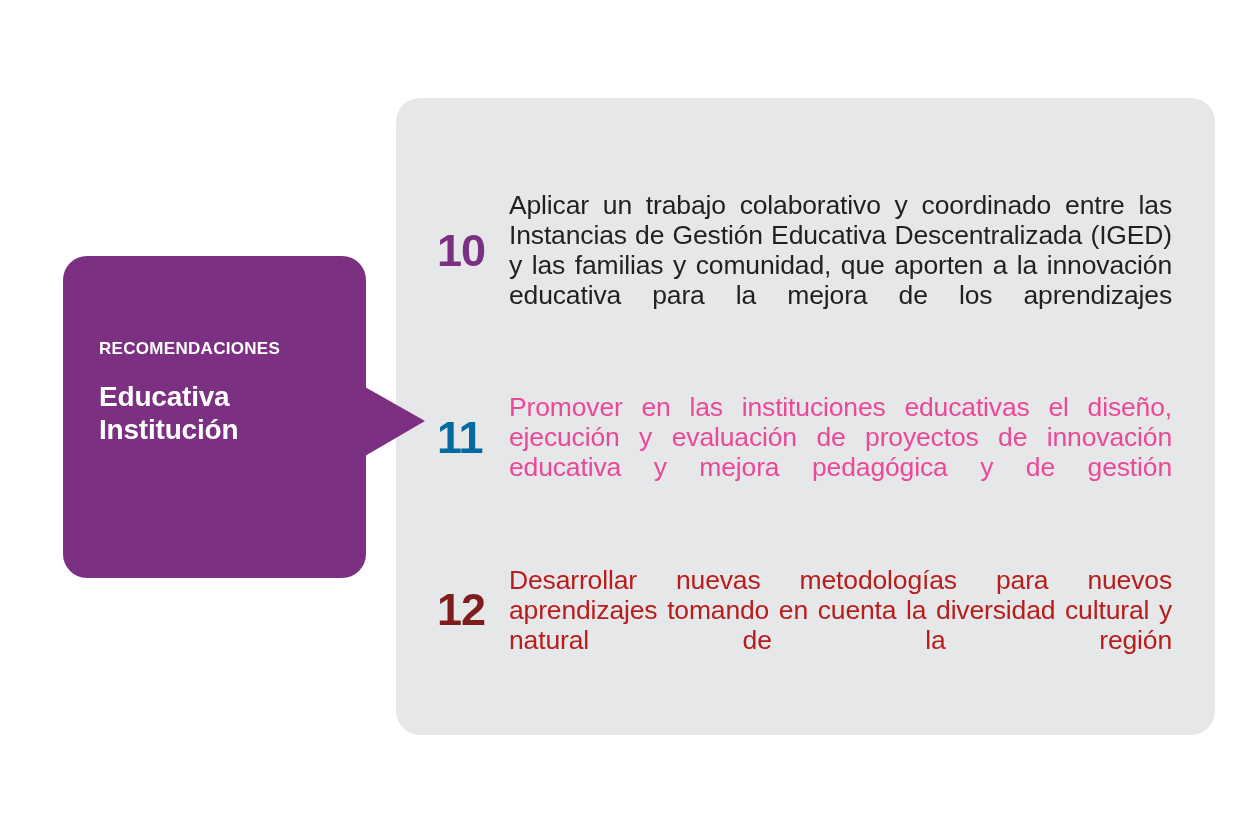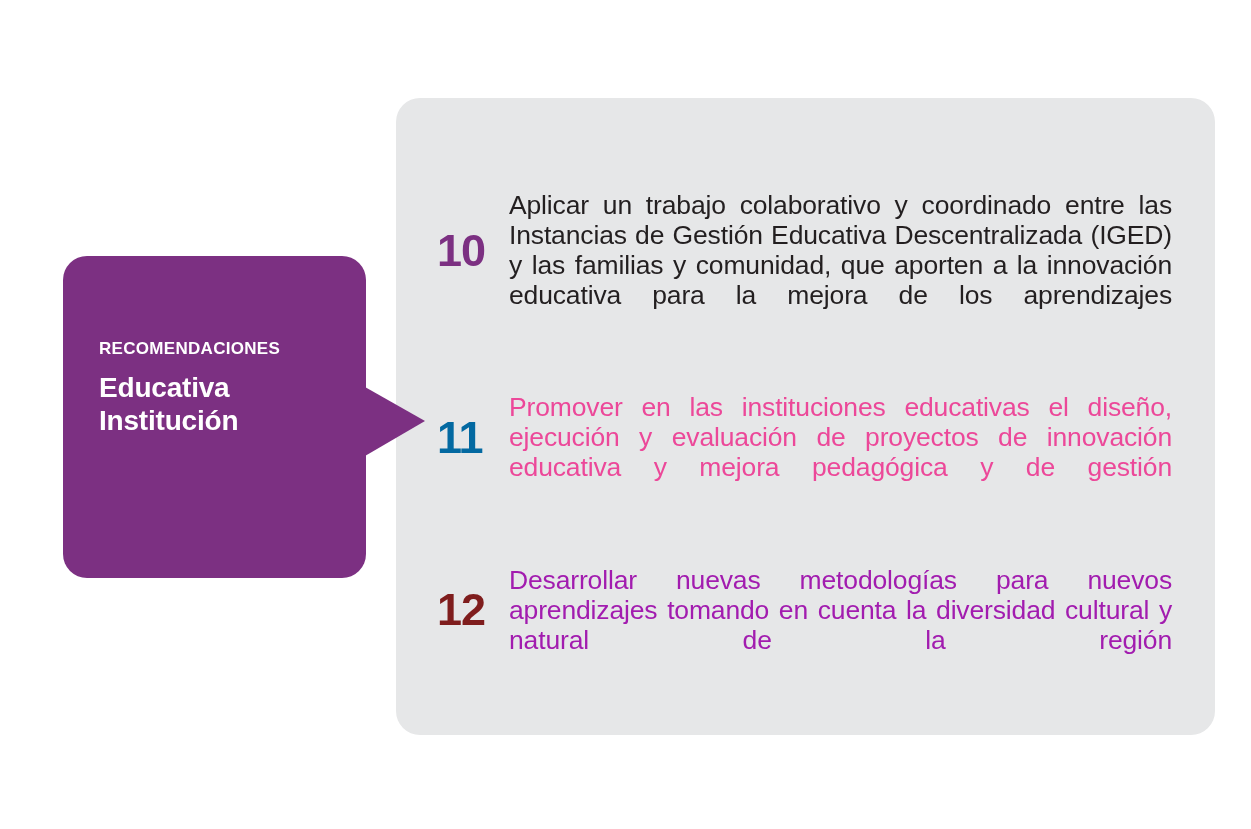--- a/index.html
+++ b/index.html
@@ -64,21 +64,21 @@
     top: 340px;
     width: 260px;
     color: #ffffff;
   }
 
   .callout-eyebrow {
     font-size: 17px;
     font-weight: bold;
     letter-spacing: 0.3px;
     line-height: 1.1;
-    margin-bottom: 12px;
+    margin-bottom: 21px;
   }
 
   .callout-title {
     font-size: 28px;
     font-weight: bold;
     line-height: 1.18;
     letter-spacing: -0.2px;
   }
 
   .callout-title .tline {
@@ -154,17 +154,17 @@
       <div class="item-text" style="color: rgb(35, 31, 32);">Aplicar un trabajo colaborativo y coordinado entre las Instancias de Gestión Educativa Descentralizada (IGED) y las familias y comunidad, que aporten a la innovación educativa para la mejora de los aprendizajes</div>
     </div>
 
     <div class="item">
       <div class="item-number" style="color: #0369a1;">11</div>
       <div class="item-text" style="color: #ec4899;">Promover en las instituciones educativas el diseño, ejecución y evaluación de proyectos de innovación educativa y mejora pedagógica y de gestión</div>
     </div>
 
     <div class="item">
       <div class="item-number" style="color: #7f1d1d;">12</div>
-      <div class="item-text" style="color: #a21caf;">Desarrollar nuevas metodologías para nuevos aprendizajes tomando en cuenta la diversidad cultural y natural de la región</div>
+      <div class="item-text" style="color: #b91c1c;">Desarrollar nuevas metodologías para nuevos aprendizajes tomando en cuenta la diversidad cultural y natural de la región</div>
     </div>
 
   </div>
 </div>
 
 </body></html>

